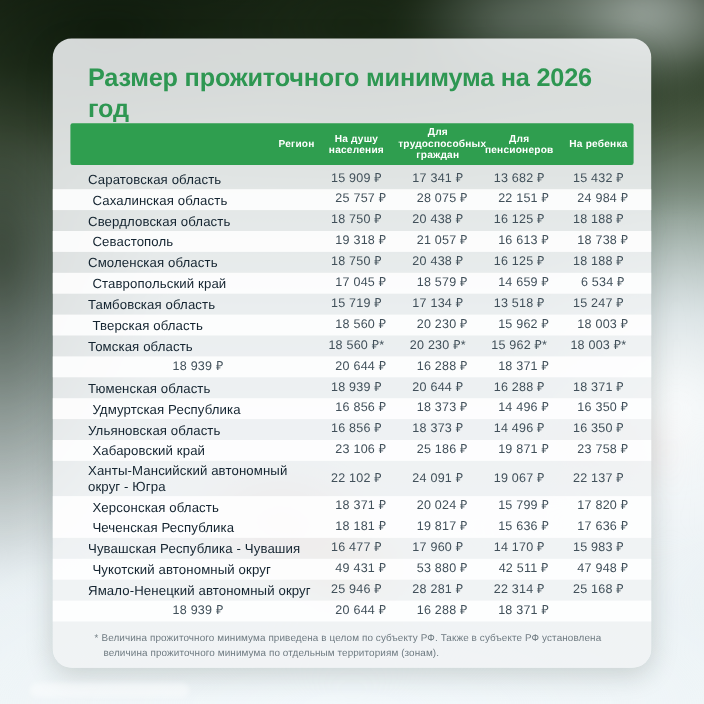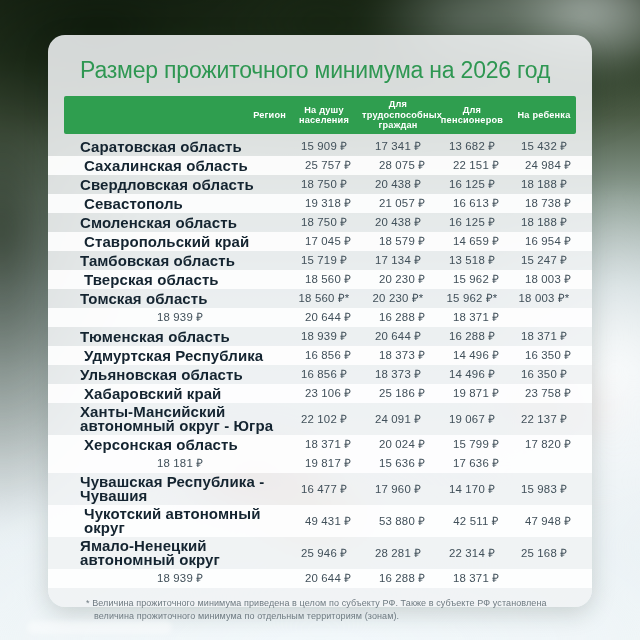--- a/index.html
+++ b/index.html
@@ -31,22 +31,22 @@
       radial-gradient(680px 260px at 350px 680px, rgba(242,248,251,.95),transparent 75%);
   }
   
   .card{
     position:absolute;left:48px;top:35px;width:544px;height:572px;
     background:rgba(240,243,244,.88);
     border-radius:17px;
     box-shadow:0 6px 24px rgba(20,40,30,.18);
   }
   .card h1{
-    margin:21px 30px 12px 32px;
-    font-size:23px;line-height:28px;font-weight:400;
+    margin:21px 30px 0 32px;
+    font-size:23px;line-height:28px;font-weight:700;
     color:#2e9752;letter-spacing:-.2px;
   }
   .grid{
     display:grid;
     grid-template-columns:224px 72px 76px 72px 72px;
     column-gap:0;
   }
   .thead{
     margin:0 16px;height:38px;border-radius:2px;
     background:#2f9e4f;color:#fff;
@@ -56,21 +56,21 @@
     font-size:9.2px;line-height:10.5px;font-weight:700;
     letter-spacing:.2px;text-align:center;padding:0 2px;
   }
   .thead .hc.region{text-align:right;padding-left:20px;}
   .tbody{margin-top:3px;}
   .trow{
     min-height:19px;padding:0 16px;align-items:center;
   }
   .trow.alt{background:rgba(255,255,255,.85);padding-left:20px;}
   .cell.region{
-    font-size:15px;line-height:14px;font-weight:700;
+    font-size:12px;line-height:14px;font-weight:400;
     color:#142430;padding:2px 4px 2px 16px;letter-spacing:.1px;
   }
   .cell.val{
     font-size:11.4px;line-height:13px;font-weight:400;
     color:#41505a;text-align:center;letter-spacing:.2px;
   }
   .footnote{
     margin:9px 36px 0 38px;width:470px;
     font-size:9px;line-height:12.5px;color:#6e7a81;
     padding-left:8px;text-indent:-8px;letter-spacing:.1px;
@@ -131,21 +131,21 @@
     <div class="cell val">18 750 ₽</div>
     <div class="cell val">20 438 ₽</div>
     <div class="cell val">16 125 ₽</div>
     <div class="cell val">18 188 ₽</div>
   </div>
       <div class="grid trow alt">
     <div class="cell region">Ставропольский край</div>
     <div class="cell val">17 045 ₽</div>
     <div class="cell val">18 579 ₽</div>
     <div class="cell val">14 659 ₽</div>
-    <div class="cell val">16 954 ₽</div>
+    <div class="cell val">6 534 ₽</div>
   </div>
       <div class="grid trow">
     <div class="cell region">Тамбовская область</div>
     <div class="cell val">15 719 ₽</div>
     <div class="cell val">17 134 ₽</div>
     <div class="cell val">13 518 ₽</div>
     <div class="cell val">15 247 ₽</div>
   </div>
       <div class="grid trow alt">
     <div class="cell region">Тверская область</div>
@@ -203,20 +203,21 @@
     <div class="cell val">22 137 ₽</div>
   </div>
       <div class="grid trow alt">
     <div class="cell region">Херсонская область</div>
     <div class="cell val">18 371 ₽</div>
     <div class="cell val">20 024 ₽</div>
     <div class="cell val">15 799 ₽</div>
     <div class="cell val">17 820 ₽</div>
   </div>
       <div class="grid trow alt">
+    <div class="cell region">Чеченская Республика</div>
     <div class="cell val">18 181 ₽</div>
     <div class="cell val">19 817 ₽</div>
     <div class="cell val">15 636 ₽</div>
     <div class="cell val">17 636 ₽</div>
   </div>
       <div class="grid trow">
     <div class="cell region">Чувашская Республика - Чувашия</div>
     <div class="cell val">16 477 ₽</div>
     <div class="cell val">17 960 ₽</div>
     <div class="cell val">14 170 ₽</div>

